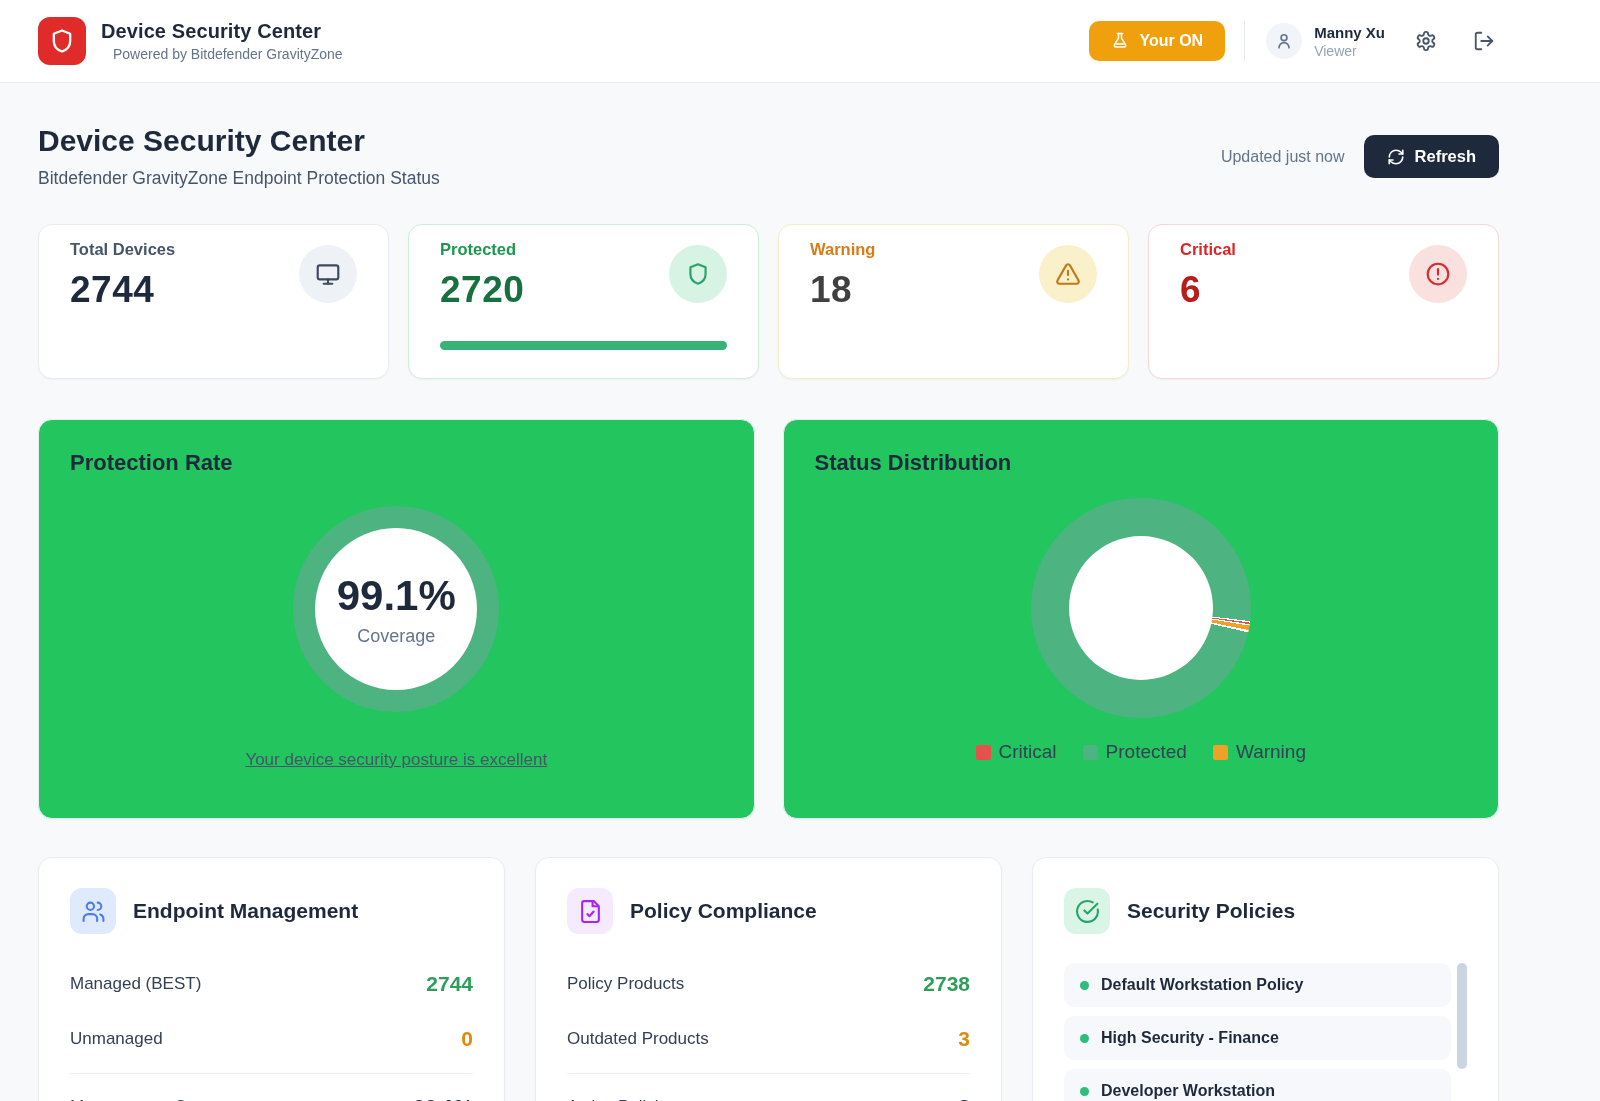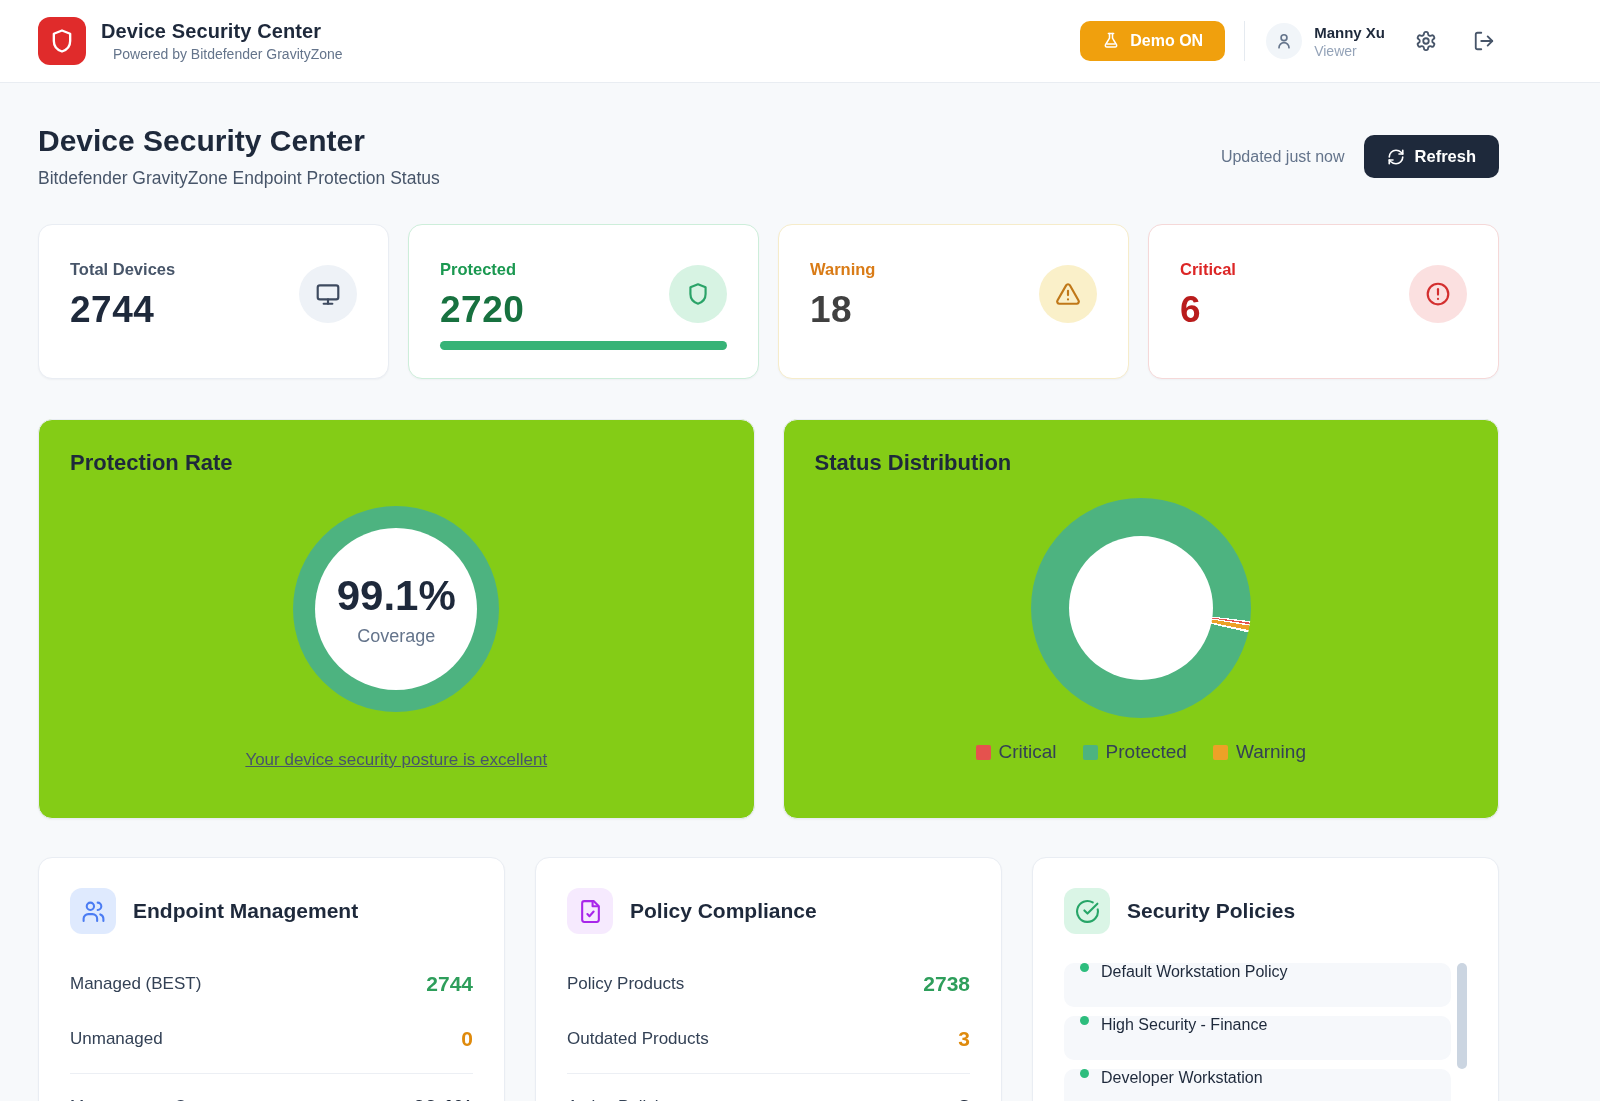--- a/index.html
+++ b/index.html
@@ -34,21 +34,21 @@
   .page-title { font-size:30px; font-weight:800; color:#1e293b; }
   .page-subtitle { font-size:17.5px; color:#475569; margin-top:10px; }
   .page-head-right { display:flex; align-items:center; gap:19px; }
   .updated-text { font-size:16px; color:#64748b; }
   .refresh-btn { display:flex; align-items:center; gap:10px; background:#1e293b; color:#fff;
     border:none; border-radius:10px; padding:12px 23px; font-size:16.5px; font-weight:600; cursor:pointer; }
 
   
   .stats-grid { display:grid; grid-template-columns:repeat(4,1fr); gap:19px; margin-top:35px; }
   .stat-card { position:relative; background:#fff; border:1px solid #e9edf3; border-radius:14px;
-    height:155px; padding:35px 31px; display:flex; justify-content:space-between;
+    height:155px; padding:15px 31px; display:flex; justify-content:space-between;
     box-shadow:0 1px 2px rgba(16,24,40,.04); }
   .stat-card.success { border-color:#cdeeda; }
   .stat-card.warning { border-color:#f6ecca; }
   .stat-card.critical { border-color:#f5d8d8; }
   .stat-label { font-size:16.5px; font-weight:600; color:#475569; }
   .success .stat-label { color:#1a9850; }
   .warning .stat-label { color:#d97b16; }
   .critical .stat-label { color:#dc2626; }
   .stat-value { font-size:37px; font-weight:800; margin-top:10px; color:#1e293b; letter-spacing:.5px; }
   .success .stat-value { color:#17713f; }
@@ -57,21 +57,21 @@
   .stat-icon-circle { width:58px; height:58px; border-radius:50%; background:#eef2f7;
     display:flex; align-items:center; justify-content:center; flex:0 0 auto; margin-top:5px; }
   .success .stat-icon-circle { background:#d7f3e3; }
   .warning .stat-icon-circle { background:#faf0c9; }
   .critical .stat-icon-circle { background:#fbe0e0; }
   .stat-bar { position:absolute; left:31px; right:31px; bottom:28px; height:9px;
     border-radius:5px; background:#37b377; }
 
   
   .charts-grid { display:grid; grid-template-columns:repeat(2,1fr); gap:28px; margin-top:40px; }
-  .chart-card { background:#84cc16; border:1px solid #e9edf3; border-radius:14px; height:400px;
+  .chart-card { background:#22c55e; border:1px solid #e9edf3; border-radius:14px; height:400px;
     padding:30px 31px; box-shadow:0 1px 2px rgba(16,24,40,.04); }
   .chart-title { font-size:22px; font-weight:700; color:#1e293b; }
 
   .ring-wrap { display:flex; flex-direction:column; align-items:center; }
   .ring { position:relative; width:206px; height:206px; border-radius:50%; margin-top:30px; }
   .ring::after { content:""; position:absolute; inset:22px; background:#fff; border-radius:50%; }
   .ring-center { position:absolute; inset:0; display:flex; flex-direction:column;
     align-items:center; justify-content:center; z-index:2; }
   .ring-value { font-size:42px; font-weight:800; color:#1e293b; }
   .ring-label { font-size:18px; color:#64748b; margin-top:6px; }
@@ -101,22 +101,22 @@
   .panel-row-label { font-size:17px; color:#334155; }
   .panel-row-value { font-size:21px; font-weight:700; }
   .val-green { color:#2e9e5b; }
   .val-orange { color:#df8a0c; }
   .val-dark { color:#1e293b; }
   .panel-divider { height:1px; background:#eceff4; margin:5px 0 12px; }
 
   .policy-list { position:relative; padding-right:16px; }
   .policy-scrollbar { position:absolute; right:0; top:0; width:10px; height:106px;
     background:#cbd5e1; border-radius:5px; }
-  .policy-item { display:flex; align-items:flex-start; gap:12px; background:#f6f8fb;
-    border-radius:10px; height:44px; padding:0 16px; margin-bottom:9px; }
+  .policy-item { display:flex; align-items:center; gap:12px; background:#f6f8fb;
+    border-radius:10px; height:44px; padding:0 16px; margin-bottom:9px;font-weight:bold; }
   .policy-dot { width:9px; height:9px; border-radius:50%; background:#2dbd7d; flex:0 0 auto; }
   .policy-name { font-size:16px; color:#1e293b; }
 
   svg { display:block; }
 </style>
 </head>
 <body>
 
 <header class="topbar">
   <div class="logo-badge">
@@ -133,21 +133,21 @@
   <div class="topbar-spacer"></div>
 
   <button class="demo-btn">
     <span>
       <svg width="18" height="18" viewBox="0 0 24 24" fill="none" stroke="#fff" stroke-width="2" stroke-linecap="round" stroke-linejoin="round">
         <path d="M10 2v6.3L4.7 17a2 2 0 0 0 1.8 3h11a2 2 0 0 0 1.8-3L14 8.3V2"></path>
         <path d="M8.5 2h7"></path>
           <path d="M7 16h10"></path>
       </svg>
     </span>
-    <span>Demo ON</span>
+    <span>Your ON</span>
   </button>
 
   <div class="topbar-divider"></div>
 
   <div class="user-block">
     <div class="avatar">
       <span>
         <svg width="20" height="20" viewBox="0 0 24 24" fill="none" stroke="#64748b" stroke-width="2" stroke-linecap="round">
           <circle cx="12" cy="8" r="3.5"></circle>
             <path d="M6 20c0-3.3 2.7-6 6-6s6 2.7 6 6"></path>

